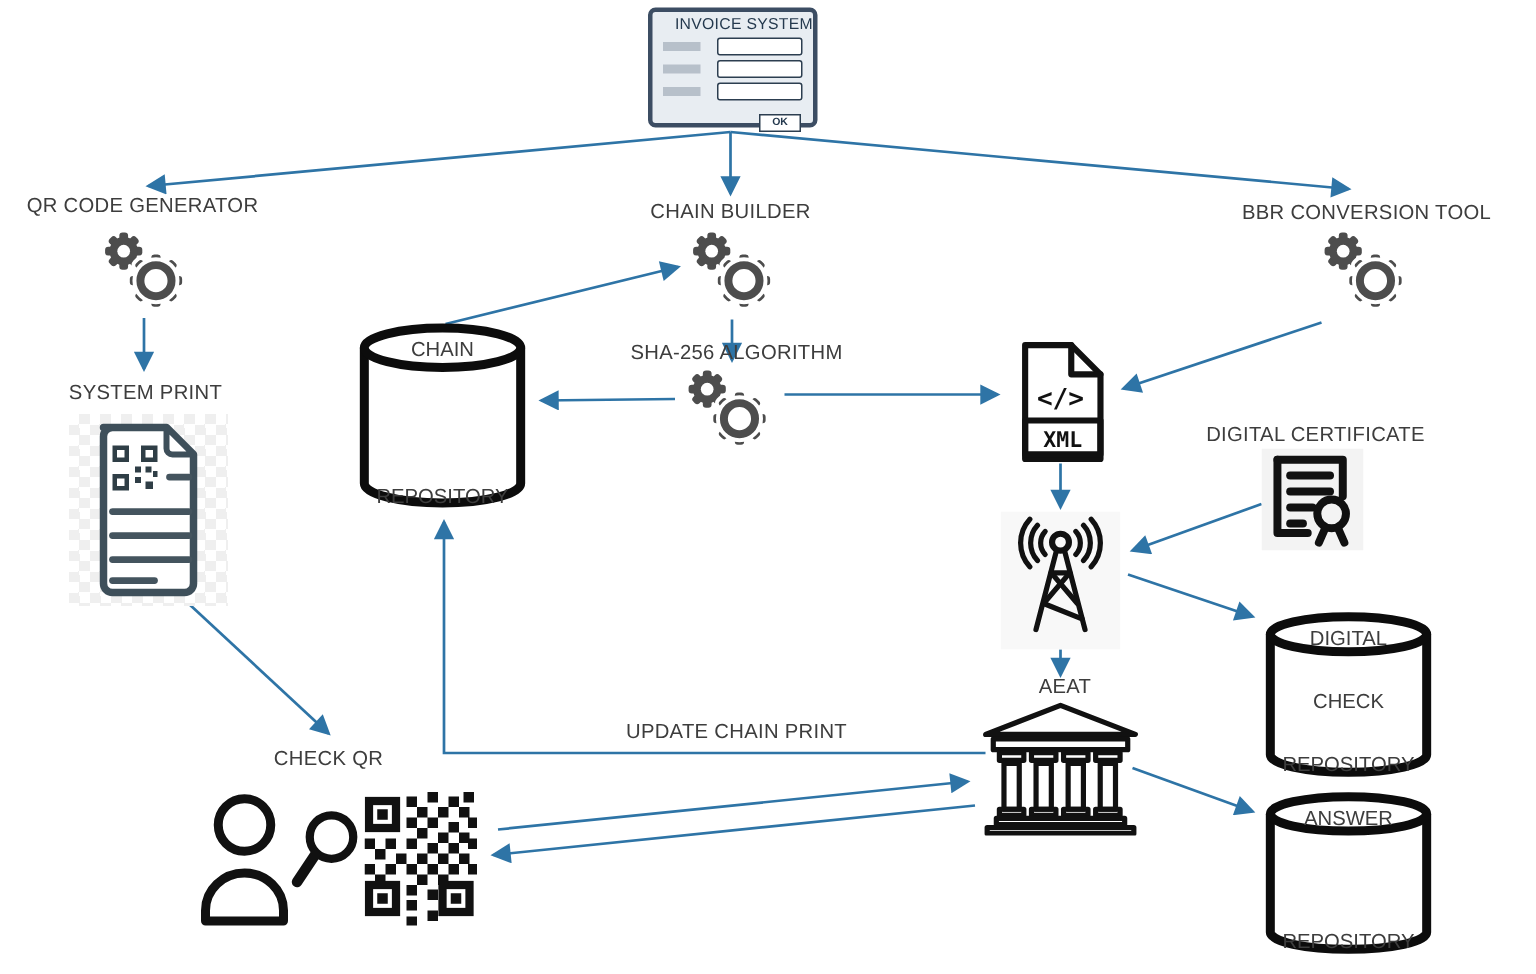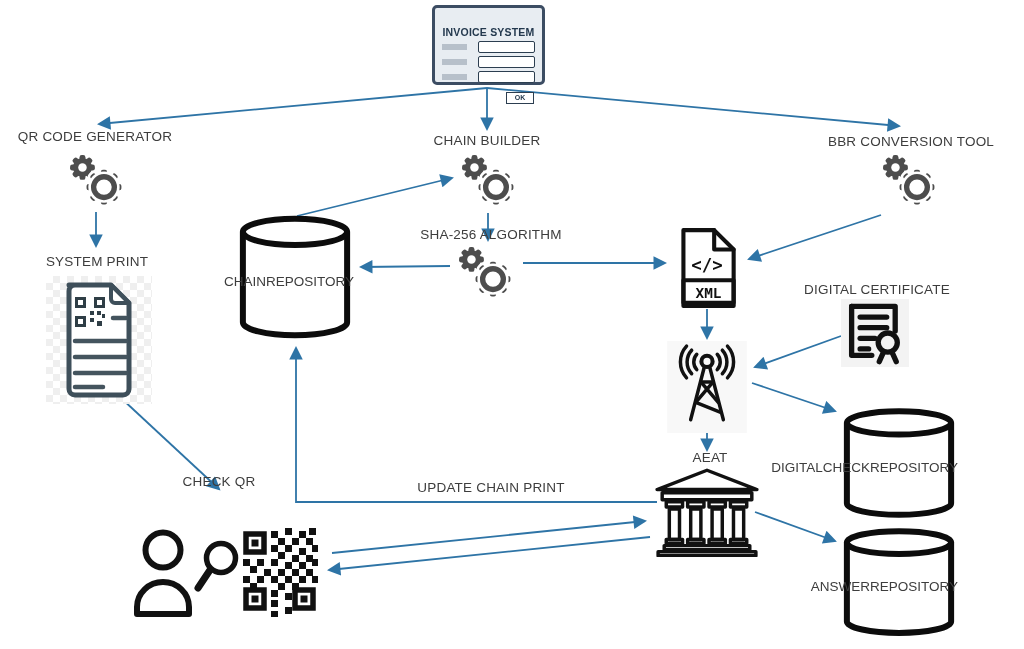--- a/index.html
+++ b/index.html
@@ -10,34 +10,34 @@
   #canvas{position:relative;width:1024px;height:649px;background:#ffffff;overflow:hidden;
           font-family:"Liberation Sans",sans-serif;}
   #edges{position:absolute;left:0;top:0;width:1024px;height:649px;}
   .edge{stroke:var(--arrow);stroke-width:1.8;fill:none;}
   .arrowhead{fill:var(--arrow);}
   .lbl{position:absolute;transform:translateX(-50%);font-size:13.5px;color:var(--text);
        white-space:nowrap;letter-spacing:.2px;text-align:right;}
   .icon{position:absolute;}
   .gearfill{fill:var(--gear);}
   .cylshape{fill:#fff;stroke:#0c0c0c;stroke-width:6;vector-effect:non-scaling-stroke;}
-  .cyl-text{position:absolute;display:flex;flex-direction:row;align-items:center;
-       justify-content:flex-end;font-size:13.5px;color:var(--text);line-height:1.32;
+  .cyl-text{position:absolute;display:flex;flex-direction:column;align-items:center;
+       justify-content:space-between;font-size:13.5px;color:var(--text);line-height:1.32;
        text-align:center;padding-top:10px;box-sizing:border-box;}
   .blk{stroke:var(--icon);fill:none;stroke-linecap:round;stroke-linejoin:round;}
   .blkfill{fill:var(--icon);}
   .xml-glyph{font-family:"DejaVu Sans Mono",monospace;font-weight:bold;fill:#111;}
   .checker{position:absolute;left:46px;top:276px;width:106px;height:128px;
        background-image:repeating-conic-gradient(#efefef 0% 25%, #ffffff 0% 50%);
        background-size:14px 14px;display:flex;align-items:center;justify-content:center;}
   
   .window{position:absolute;left:432px;top:5px;width:113px;height:80px;background:var(--win_bg);
        border:3px solid var(--win_border);border-radius:5px;box-sizing:border-box;}
-  .window-title{font-size:10.5px;font-weight:bold;color:#24394e;text-align:center;
-       margin-top:18px;letter-spacing:.2px;}
+  .window-title{font-size:10.5px;font-weight:normal;color:#24394e;text-align:right;
+       margin-top:2px;letter-spacing:.2px;}
   .win-row{display:flex;align-items:center;justify-content:space-between;
        padding:0 7px;margin-top:3px;}
   .win-bar{width:25px;height:6px;background:#b7c0ca;}
   .win-input{width:55px;height:10px;background:#fff;border:1.6px solid #2c3e50;border-radius:2px;}
   .win-okrow{text-align:right;padding-right:8px;margin-top:3px;}
   .win-ok{display:inline-block;width:26px;height:10px;border:1.5px solid #2c3e50;background:#fff;
        font-size:7px;font-weight:bold;color:#24394e;line-height:10px;text-align:center;}
 </style>
 </head>
 <body>
@@ -108,21 +108,21 @@
     </div>
   </div>
 
   <div class="lbl" style="left:95px;top:129px">QR CODE GENERATOR</div>
   <div class="lbl" style="left:487px;top:133px">CHAIN BUILDER</div>
   <div class="lbl" style="left:911px;top:134px">BBR CONVERSION TOOL</div>
   <div class="lbl" style="left:491px;top:227px">SHA-256 ALGORITHM</div>
   <div class="lbl" style="left:97px;top:254px">SYSTEM PRINT</div>
   <div class="lbl" style="left:877px;top:282px">DIGITAL CERTIFICATE</div>
   <div class="lbl" style="left:710px;top:450px">AEAT</div>
-  <div class="lbl" style="left:219px;top:474px">CHECK QR</div>
+  <div class="lbl" style="left:219px;top:498px">CHECK QR</div>
   <div class="lbl" style="left:491px;top:480px">UPDATE CHAIN PRINT</div>
 
   <svg class="icon" style="left:66px;top:152px" width="58" height="56" viewBox="0 0 62 58">
       <use href="#gearpair"></use>
     </svg>
   <svg class="icon" style="left:458px;top:152px" width="58" height="56" viewBox="0 0 62 58">
       <use href="#gearpair"></use>
     </svg>
   <svg class="icon" style="left:879px;top:152px" width="58" height="56" viewBox="0 0 62 58">
       <use href="#gearpair"></use>

